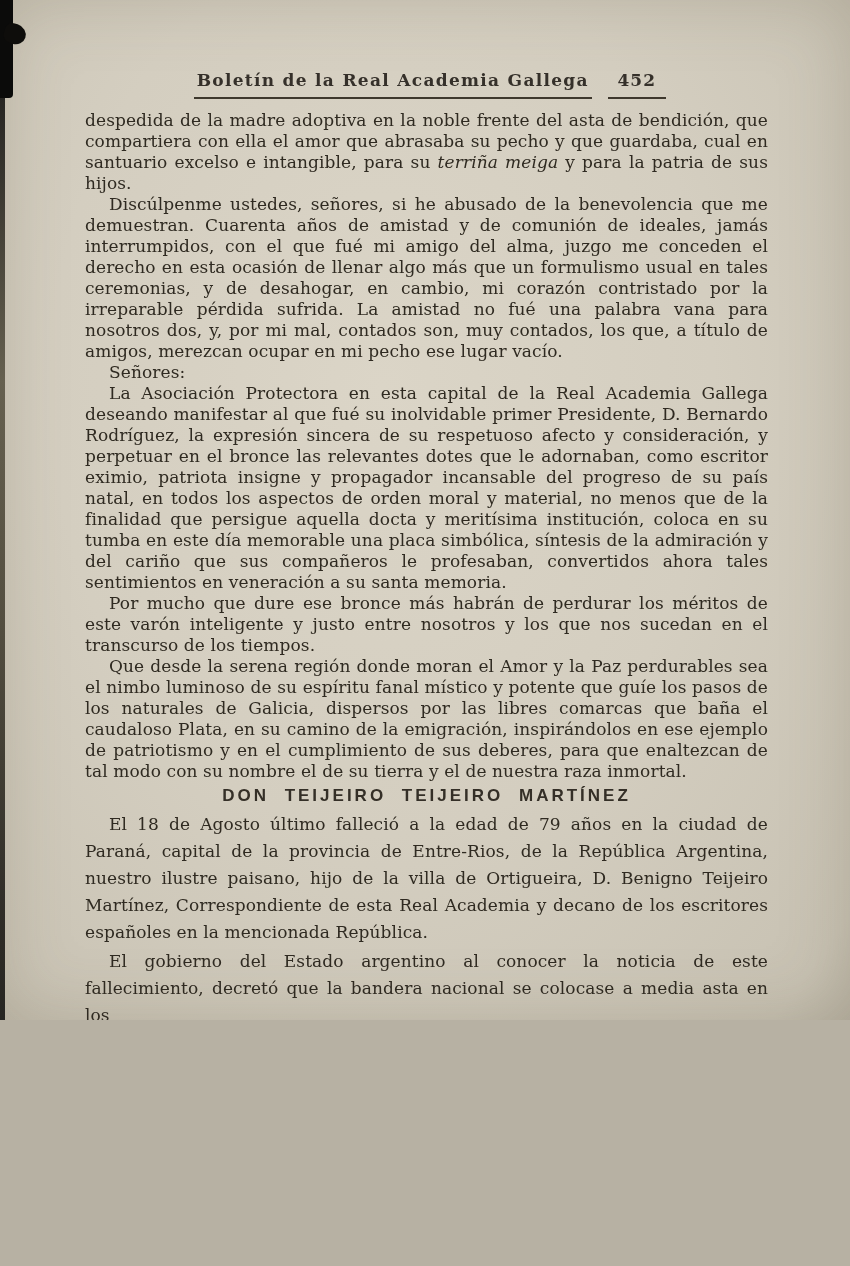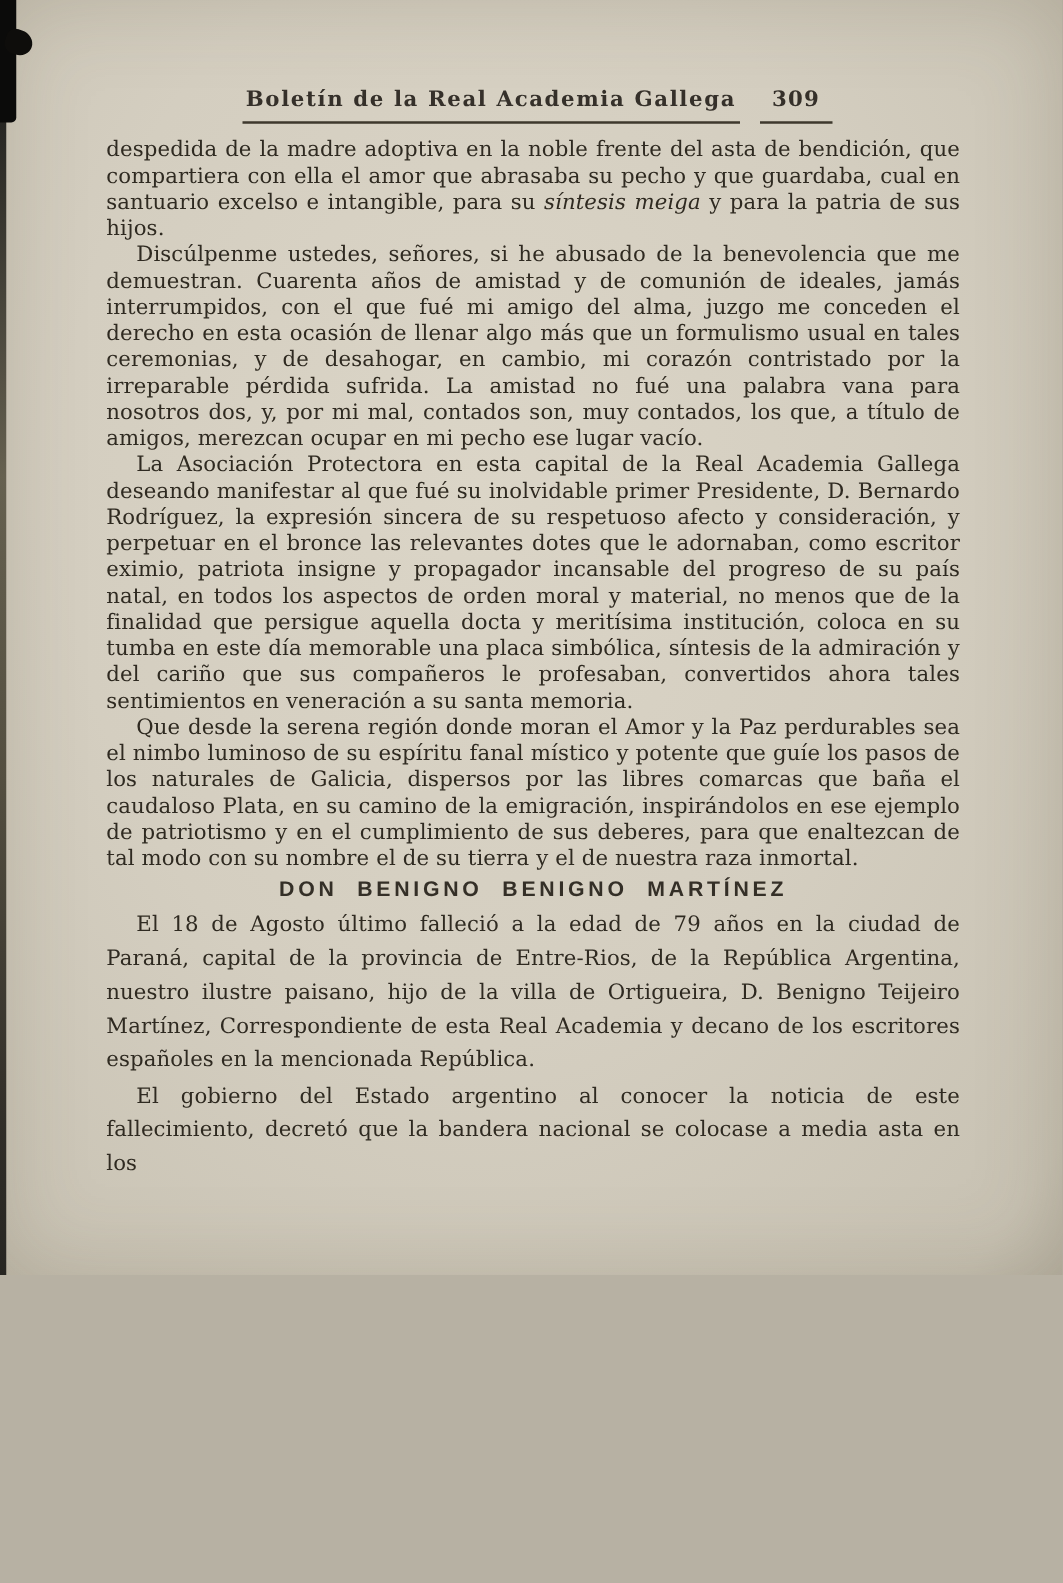--- a/index.html
+++ b/index.html
@@ -119,37 +119,39 @@
 
 <div class="page">
 
   <div class="edge-top"></div>
   <div class="edge-blob"></div>
   <div class="edge-mid"></div>
   <div class="edge-bottom"></div>
 
   <div class="header">
     <span class="header-title">Boletín de la Real Academia Gallega</span>
-    <span class="header-page">309</span>
+    <span class="header-page">452</span>
   </div>
 
   <div class="body-text">
 
-    <p class="first"><span>despedida de la madre adoptiva en la noble frente del asta de bendición, que compartiera con ella el amor que abrasaba su pecho y que guardaba, cual en santuario excelso e intangible, para su </span><span class="it">síntesis meiga</span><span> y para la patria de sus hijos.</span></p>
+    <p class="first"><span>despedida de la madre adoptiva en la noble frente del asta de bendición, que compartiera con ella el amor que abrasaba su pecho y que guardaba, cual en santuario excelso e intangible, para su </span><span class="it">terriña meiga</span><span> y para la patria de sus hijos.</span></p>
 
     <p>Discúlpenme ustedes, señores, si he abusado de la benevolencia que me demuestran. Cuarenta años de amistad y de comunión de ideales, jamás interrumpidos, con el que fué mi amigo del alma, juzgo me conceden el derecho en esta ocasión de llenar algo más que un formulismo usual en tales ceremonias, y de desahogar, en cambio, mi corazón contristado por la irreparable pérdida sufrida. La amistad no fué una palabra vana para nosotros dos, y, por mi mal, contados son, muy contados, los que, a título de amigos, merezcan ocupar en mi pecho ese lugar vacío.</p>
 
+    <p>Señores:</p>
 
     <p>La Asociación Protectora en esta capital de la Real Academia Gallega deseando manifestar al que fué su inolvidable primer Presidente, D. Bernardo Rodríguez, la expresión sincera de su respetuoso afecto y consideración, y perpetuar en el bronce las relevantes dotes que le adornaban, como escritor eximio, patriota insigne y propagador incansable del progreso de su país natal, en todos los aspectos de orden moral y material, no menos que de la finalidad que persigue aquella docta y meritísima institución, coloca en su tumba en este día memorable una placa simbólica, síntesis de la admiración y del cariño que sus compañeros le profesaban, convertidos ahora tales sentimientos en veneración a su santa memoria.</p>
 
+    <p>Por mucho que dure ese bronce más habrán de perdurar los méritos de este varón inteligente y justo entre nosotros y los que nos sucedan en el transcurso de los tiempos.</p>
 
     <p>Que desde la serena región donde moran el Amor y la Paz perdurables sea el nimbo luminoso de su espíritu fanal místico y potente que guíe los pasos de los naturales de Galicia, dispersos por las libres comarcas que baña el caudaloso Plata, en su camino de la emigración, inspirándolos en ese ejemplo de patriotismo y en el cumplimiento de sus deberes, para que enaltezcan de tal modo con su nombre el de su tierra y el de nuestra raza inmortal.</p>
 
 
     <div class="obituary">
-      <p class="section-heading">DON BENIGNO BENIGNO MARTÍNEZ</p>
+      <p class="section-heading">DON TEIJEIRO TEIJEIRO MARTÍNEZ</p>
       <p>El 18 de Agosto último falleció a la edad de 79 años en la ciudad de Paraná, capital de la provincia de Entre-Rios, de la República Argentina, nuestro ilustre paisano, hijo de la villa de Ortigueira, D. Benigno Teijeiro Martínez, Correspondiente de esta Real Academia y decano de los escritores españoles en la mencionada República.</p>
       <p>El gobierno del Estado argentino al conocer la noticia de este fallecimiento, decretó que la bandera nacional se colocase a media asta en los</p>
     </div>
 
   </div>
 
 </div>
 
 </body></html>

